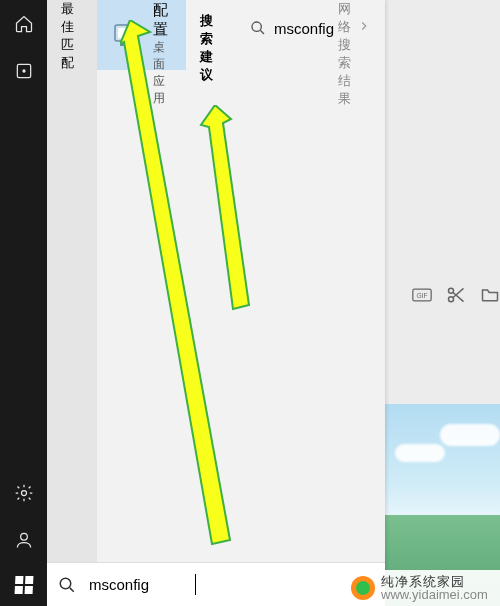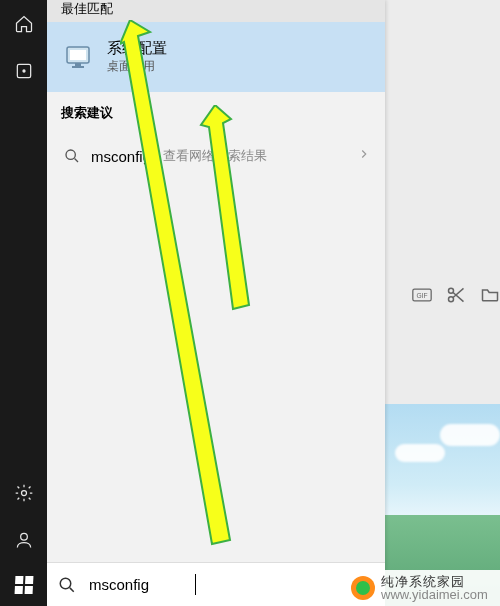--- a/index.html
+++ b/index.html
@@ -7,21 +7,21 @@
 .taskbar-left{position:absolute;left:0;top:0;width:47px;height:606px;background:#1a1a1a;display:flex;flex-direction:column;align-items:center}
 .tb-top{display:flex;flex-direction:column;align-items:center;width:100%}
 .tb-btn{width:47px;height:47px;display:flex;align-items:center;justify-content:center;cursor:pointer}
 .tb-btn svg{stroke:#e6e6e6;fill:none;stroke-width:1.5}
 .tb-spacer{flex:1}
 .tb-bottom{display:flex;flex-direction:column;align-items:center;width:100%;padding-bottom:0}
 .start-btn{width:47px;height:43px;display:flex;align-items:center;justify-content:center;cursor:pointer}
 .win-logo{display:grid;grid-template-columns:8px 8px;grid-template-rows:8px 8px;gap:2px;transform:skewX(-0.05rad)}
 .win-logo span{background:#fff}
 .search-panel{position:absolute;left:47px;top:0;width:338px;height:606px;background:#f2f2f2;display:flex;flex-direction:column;box-shadow:1px 0 4px rgba(0,0,0,.15)}
-.search-body{flex:1;display:flex;flex-direction:column}
+.search-body{flex:1;display:flex;flex-direction:row}
 .best-match{background:#e5e5e5;padding:0 14px 4px 14px;font-size:13px;color:#000}
 .match-row{display:flex;align-items:center;padding:8px 14px;background:#c7e0f4;height:54px;cursor:pointer}
 .match-icon{width:36px;height:36px;display:flex;align-items:center;justify-content:center;margin-right:10px}
 .match-text{display:flex;flex-direction:column}
 .match-title{font-size:15px;color:#000}
 .match-sub{font-size:12px;color:#555}
 .suggest-label{padding:12px 14px 6px 14px;font-size:13px;font-weight:600;color:#000}
 .suggest-row{display:flex;align-items:center;padding:8px 14px;height:40px;cursor:pointer}
 .s-icon{width:22px;display:flex;justify-content:center;margin-right:8px}
 .s-text{font-size:15px;color:#000}

